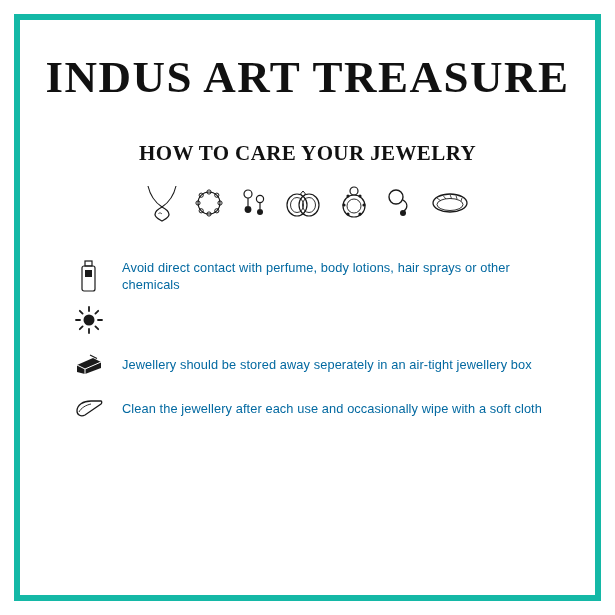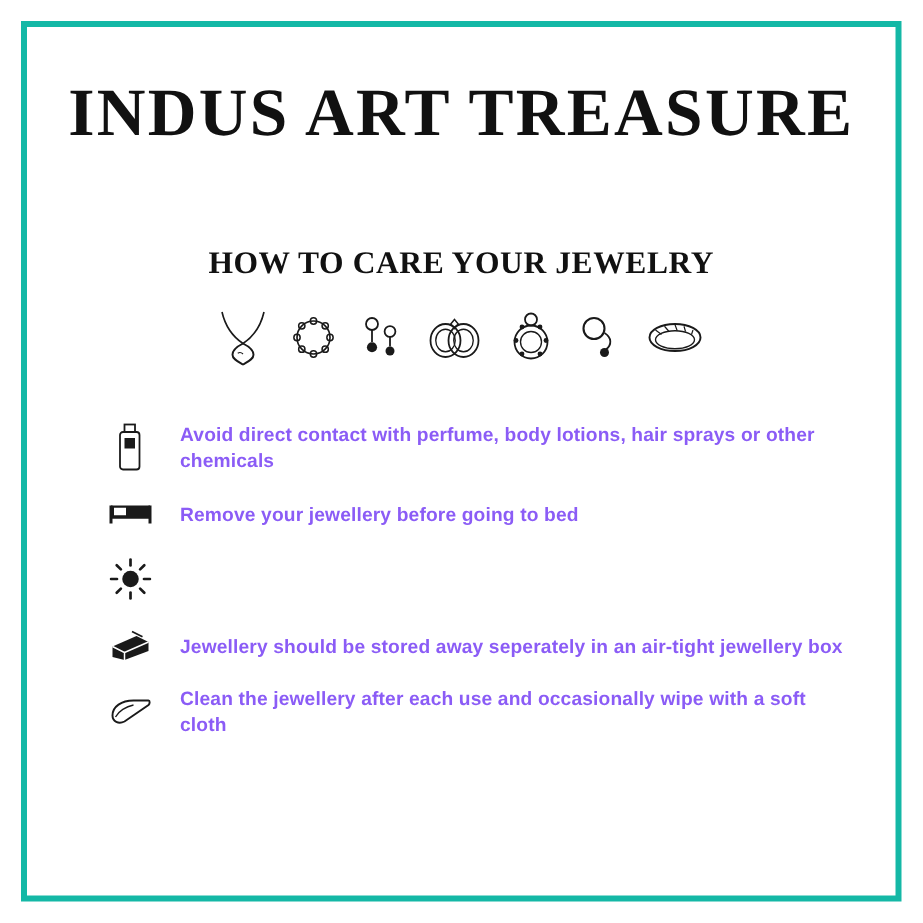--- a/index.html
+++ b/index.html
@@ -20,21 +20,21 @@
     height: 615px;
     box-sizing: border-box;
     padding: 14px;
     background: #ffffff;
   }
   .frame {
     position: relative;
     width: 100%;
     height: 100%;
     box-sizing: border-box;
-    border: 4px solid #14b8a6;
+    border: 6px solid #14b8a6;
     background: #ffffff;
     padding: 18px 22px 10px 22px;
   }
   .brand-title {
     text-align: center;
     font-family: "Liberation Serif", serif;
     font-weight: bold;
     font-size: 45px;
     letter-spacing: 1.5px;
     line-height: 1.05;
@@ -42,21 +42,21 @@
     margin-bottom: 0;
     color: #111111;
     white-space: nowrap;
   }
   .subtitle {
     text-align: center;
     font-family: "Liberation Serif", serif;
     font-weight: bold;
     font-size: 21px;
     letter-spacing: 0.4px;
-    margin-top: 64px;
+    margin-top: 40px;
     color: #111111;
   }
   .jewel-row {
     display: flex;
     justify-content: center;
     align-items: center;
     gap: 14px;
     margin-top: 14px;
     height: 46px;
   }
@@ -77,24 +77,23 @@
     min-width: 46px;
     display: flex;
     align-items: center;
     justify-content: center;
   }
   .care-icon svg { display: block; }
   .care-text {
     font-family: "Liberation Sans", sans-serif;
     font-size: 12.8px;
     line-height: 1.35;
-    color: #8b5cf6;
+    color: #0369a1;
     letter-spacing: 0.1px;
     padding-left: 10px;
-    font-weight: bold;
   }
 </style>
 </head>
 <body>
 
 <div class="page">
   <div class="frame">
 
     <div class="brand-title">INDUS ART TREASURE</div>
 
@@ -183,31 +182,20 @@
         <span class="care-icon">
           <svg width="24" height="34" viewBox="0 0 24 34">
             <rect x="8" y="2" width="7" height="5" fill="none" stroke="#1a1a1a" stroke-width="1.2"></rect>
             <rect x="5" y="7" width="13" height="25" rx="2" fill="none" stroke="#1a1a1a" stroke-width="1.2"></rect>
             <rect x="8" y="11" width="7" height="7" fill="#1a1a1a"></rect>
           </svg>
         </span>
         <span class="care-text">Avoid direct contact with perfume, body lotions, hair sprays or other chemicals</span>
       </div>
 
-      <div class="care-item">
-        <span class="care-icon">
-          <svg width="30" height="22" viewBox="0 0 30 22">
-            <rect x="2" y="6" width="26" height="8" fill="#1a1a1a"></rect>
-            <rect x="4" y="7.5" width="8" height="5" fill="#ffffff"></rect>
-            <path d="M2 6 L2 18 M28 6 L28 18" stroke="#1a1a1a" stroke-width="2"></path>
-            <path d="M2 14 L28 14" stroke="#1a1a1a" stroke-width="1.5"></path>
-          </svg>
-        </span>
-        <span class="care-text">Remove your jewellery before going to bed</span>
-      </div>
 
       <div class="care-item">
         <span class="care-icon">
           <svg width="28" height="28" viewBox="0 0 28 28">
             <circle cx="14" cy="14" r="5.5" fill="#1a1a1a"></circle>
             <g stroke="#1a1a1a" stroke-width="1.8" stroke-linecap="round">
               <path d="M14 1 L14 5"></path>
               <path d="M14 23 L14 27"></path>
               <path d="M1 14 L5 14"></path>
               <path d="M23 14 L27 14"></path>

